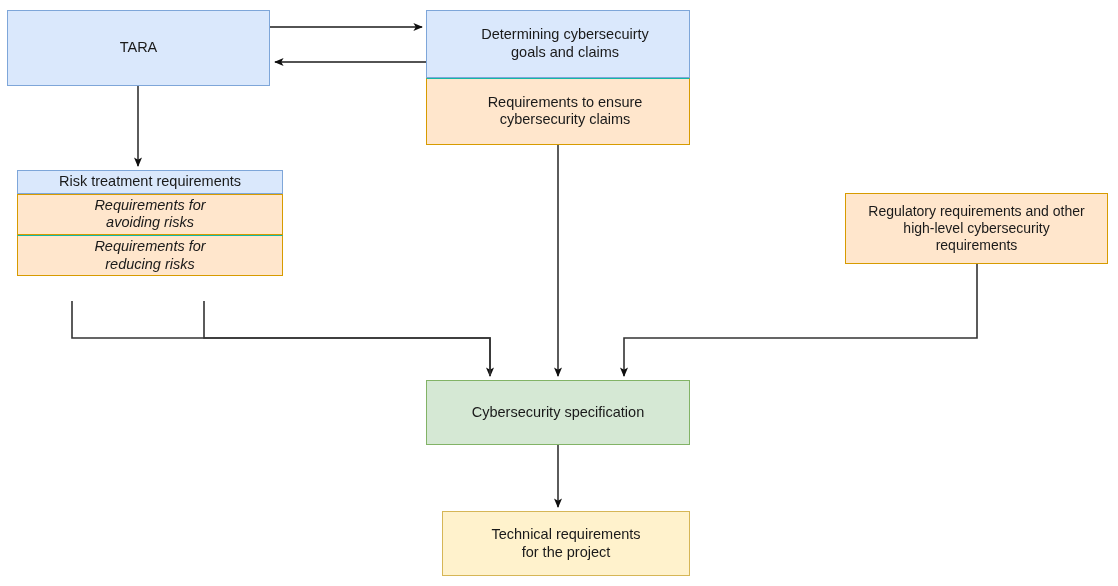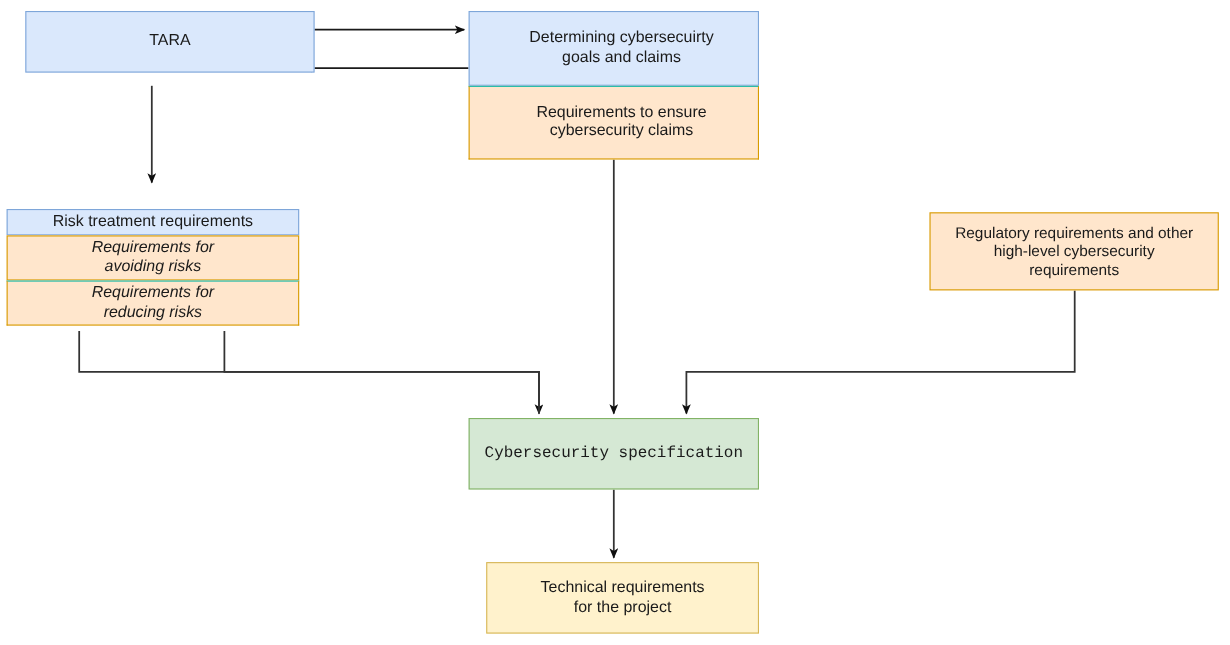--- a/index.html
+++ b/index.html
@@ -67,25 +67,25 @@
   .split-row {
     display: flex;
     flex-direction: column;
     flex: 1 1 auto;
     font-style: italic;
   }
   .split-row .cell { flex: 1 1 50%; }
   .split-row .cell + .cell { border-left: 1px solid #d79b00; }
 
   
-  #node-tara            { left: 23px;   top: 10px;  width: 263px; height: 56px; }
+  #node-tara            { left: 7px;   top: 10px;  width: 263px; height: 76px; }
   #node-goals           { left: 426px; top: 10px;  width: 264px; height: 135px; }
-  #node-risk            { left: 6px;   top: 170px; width: 266px; height: 92px; margin-top: 20px; }
+  #node-risk            { left: 17px;   top: 170px; width: 266px; height: 92px; }
   #node-regulatory      { left: 845px; top: 193px; width: 263px; height: 71px; }
-  #node-spec            { left: 426px; top: 380px; width: 264px; height: 65px; font-family: Liberation Mono, monospace; }
+  #node-spec            { left: 426px; top: 380px; width: 264px; height: 65px; }
   #node-technical       { left: 426px; top: 511px; width: 264px; height: 65px; padding-left: 16px; }
 
   #node-tara .cell      { height: 100%; }
   #node-goals .cell     { height: 50%; padding-left: 20px; }
   #node-risk .cell-blue { height: 56%; }
   #node-regulatory .cell{ height: 100%; font-size: 14px; }
   #node-spec .cell      { height: 100%; }
   #node-technical .cell { height: 100%; }
 </style>
 </head>

